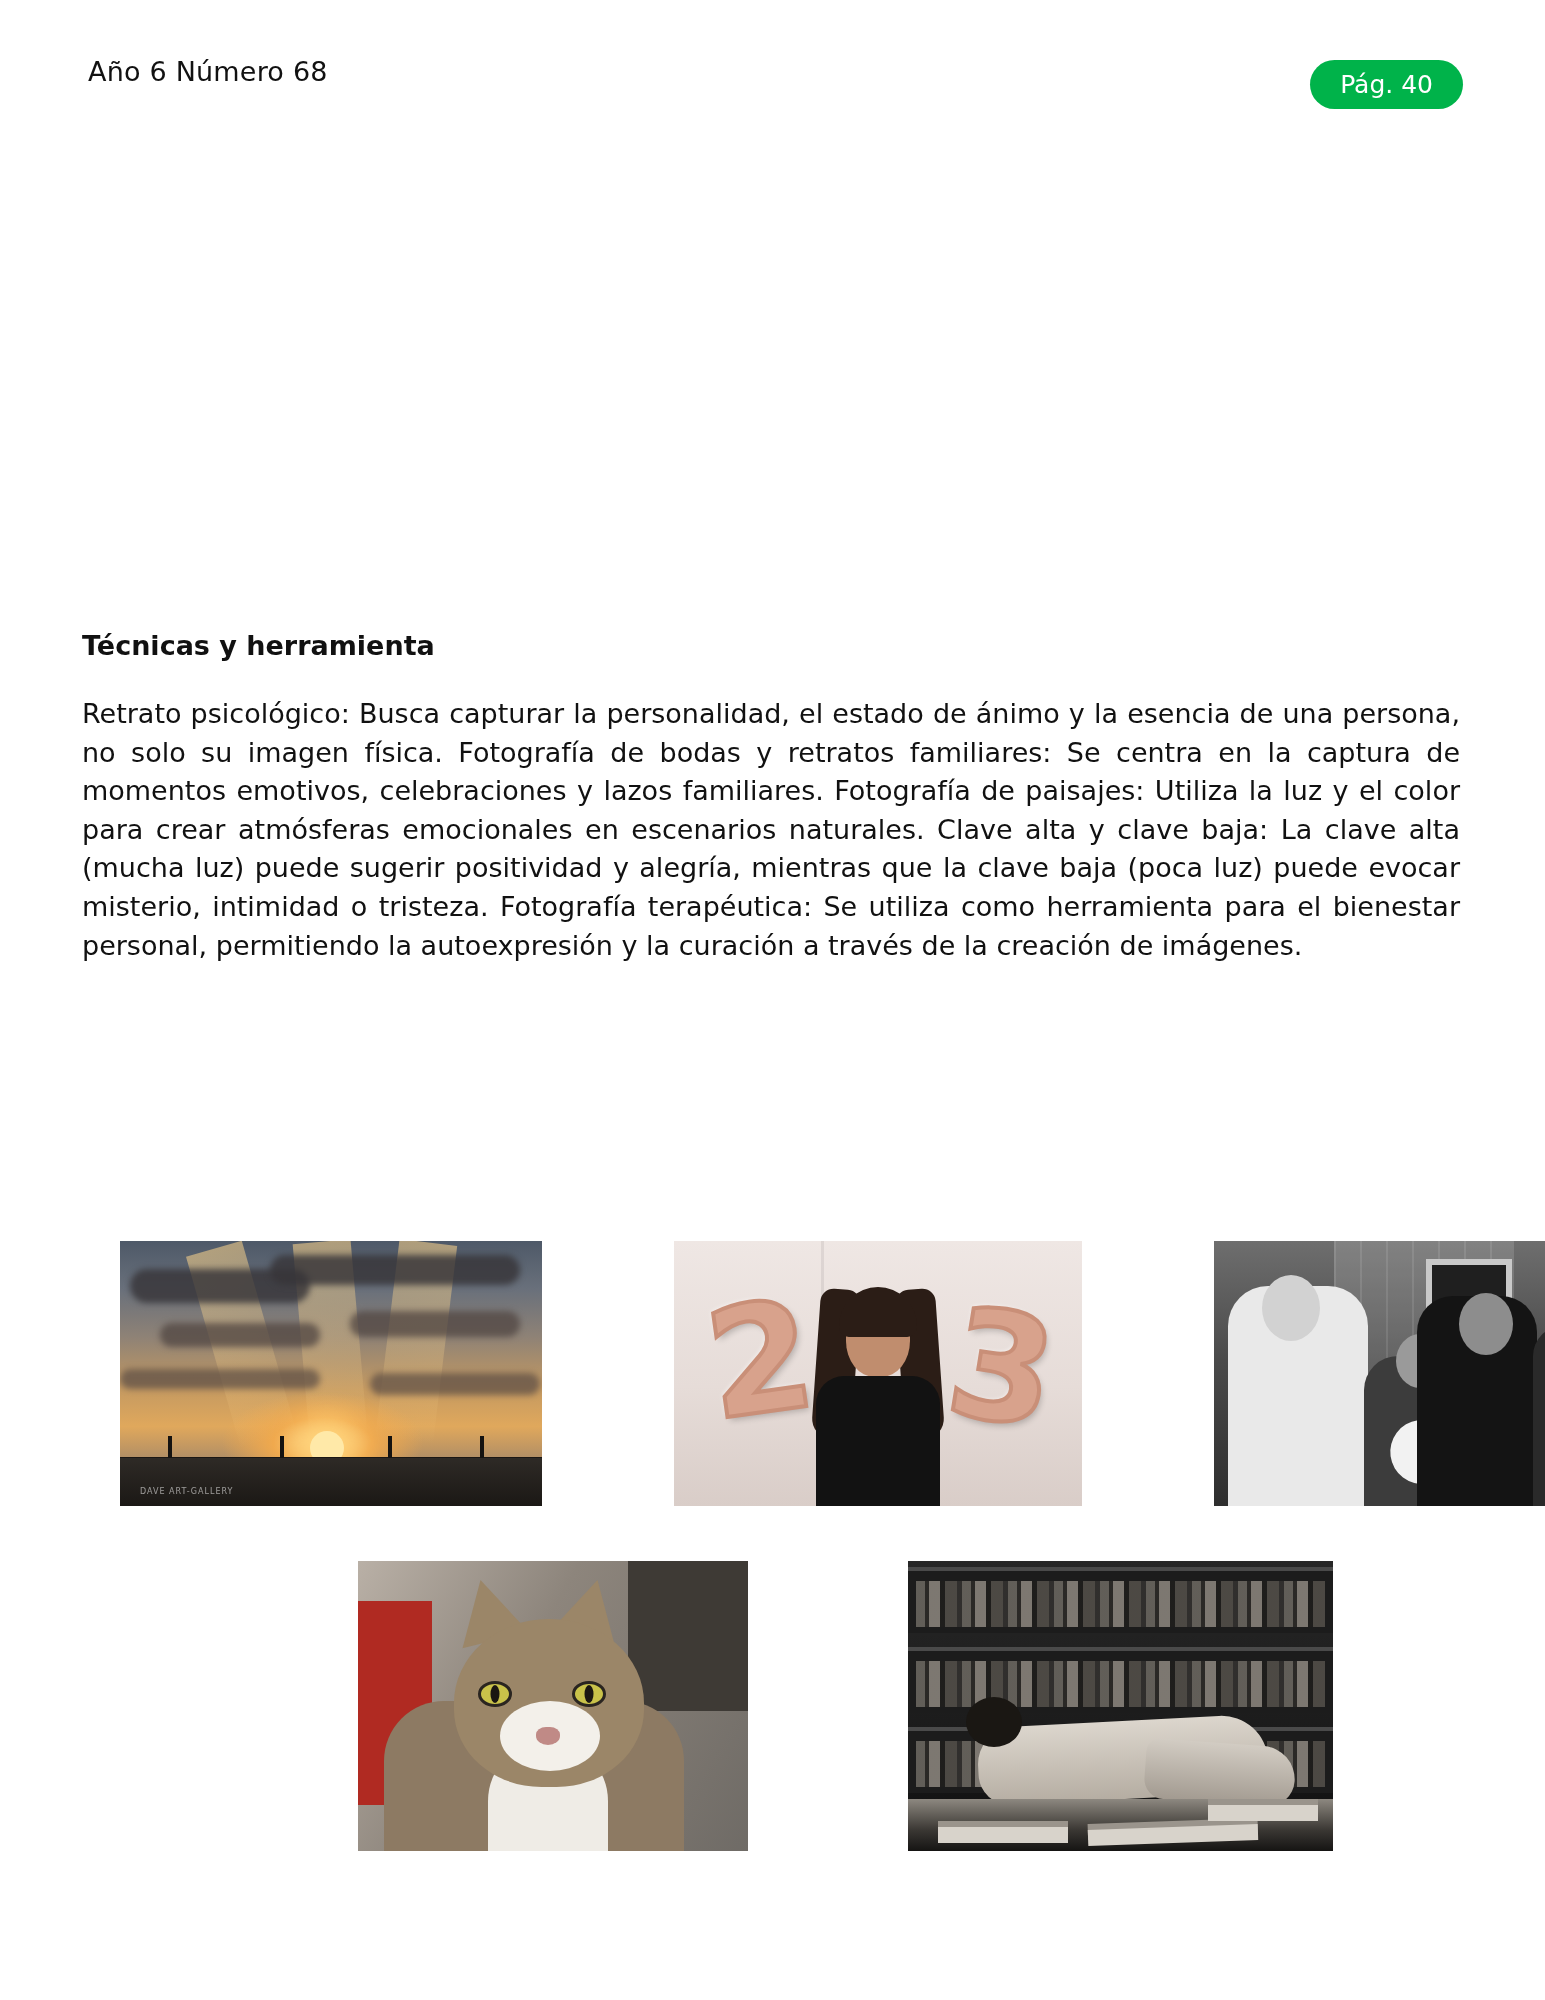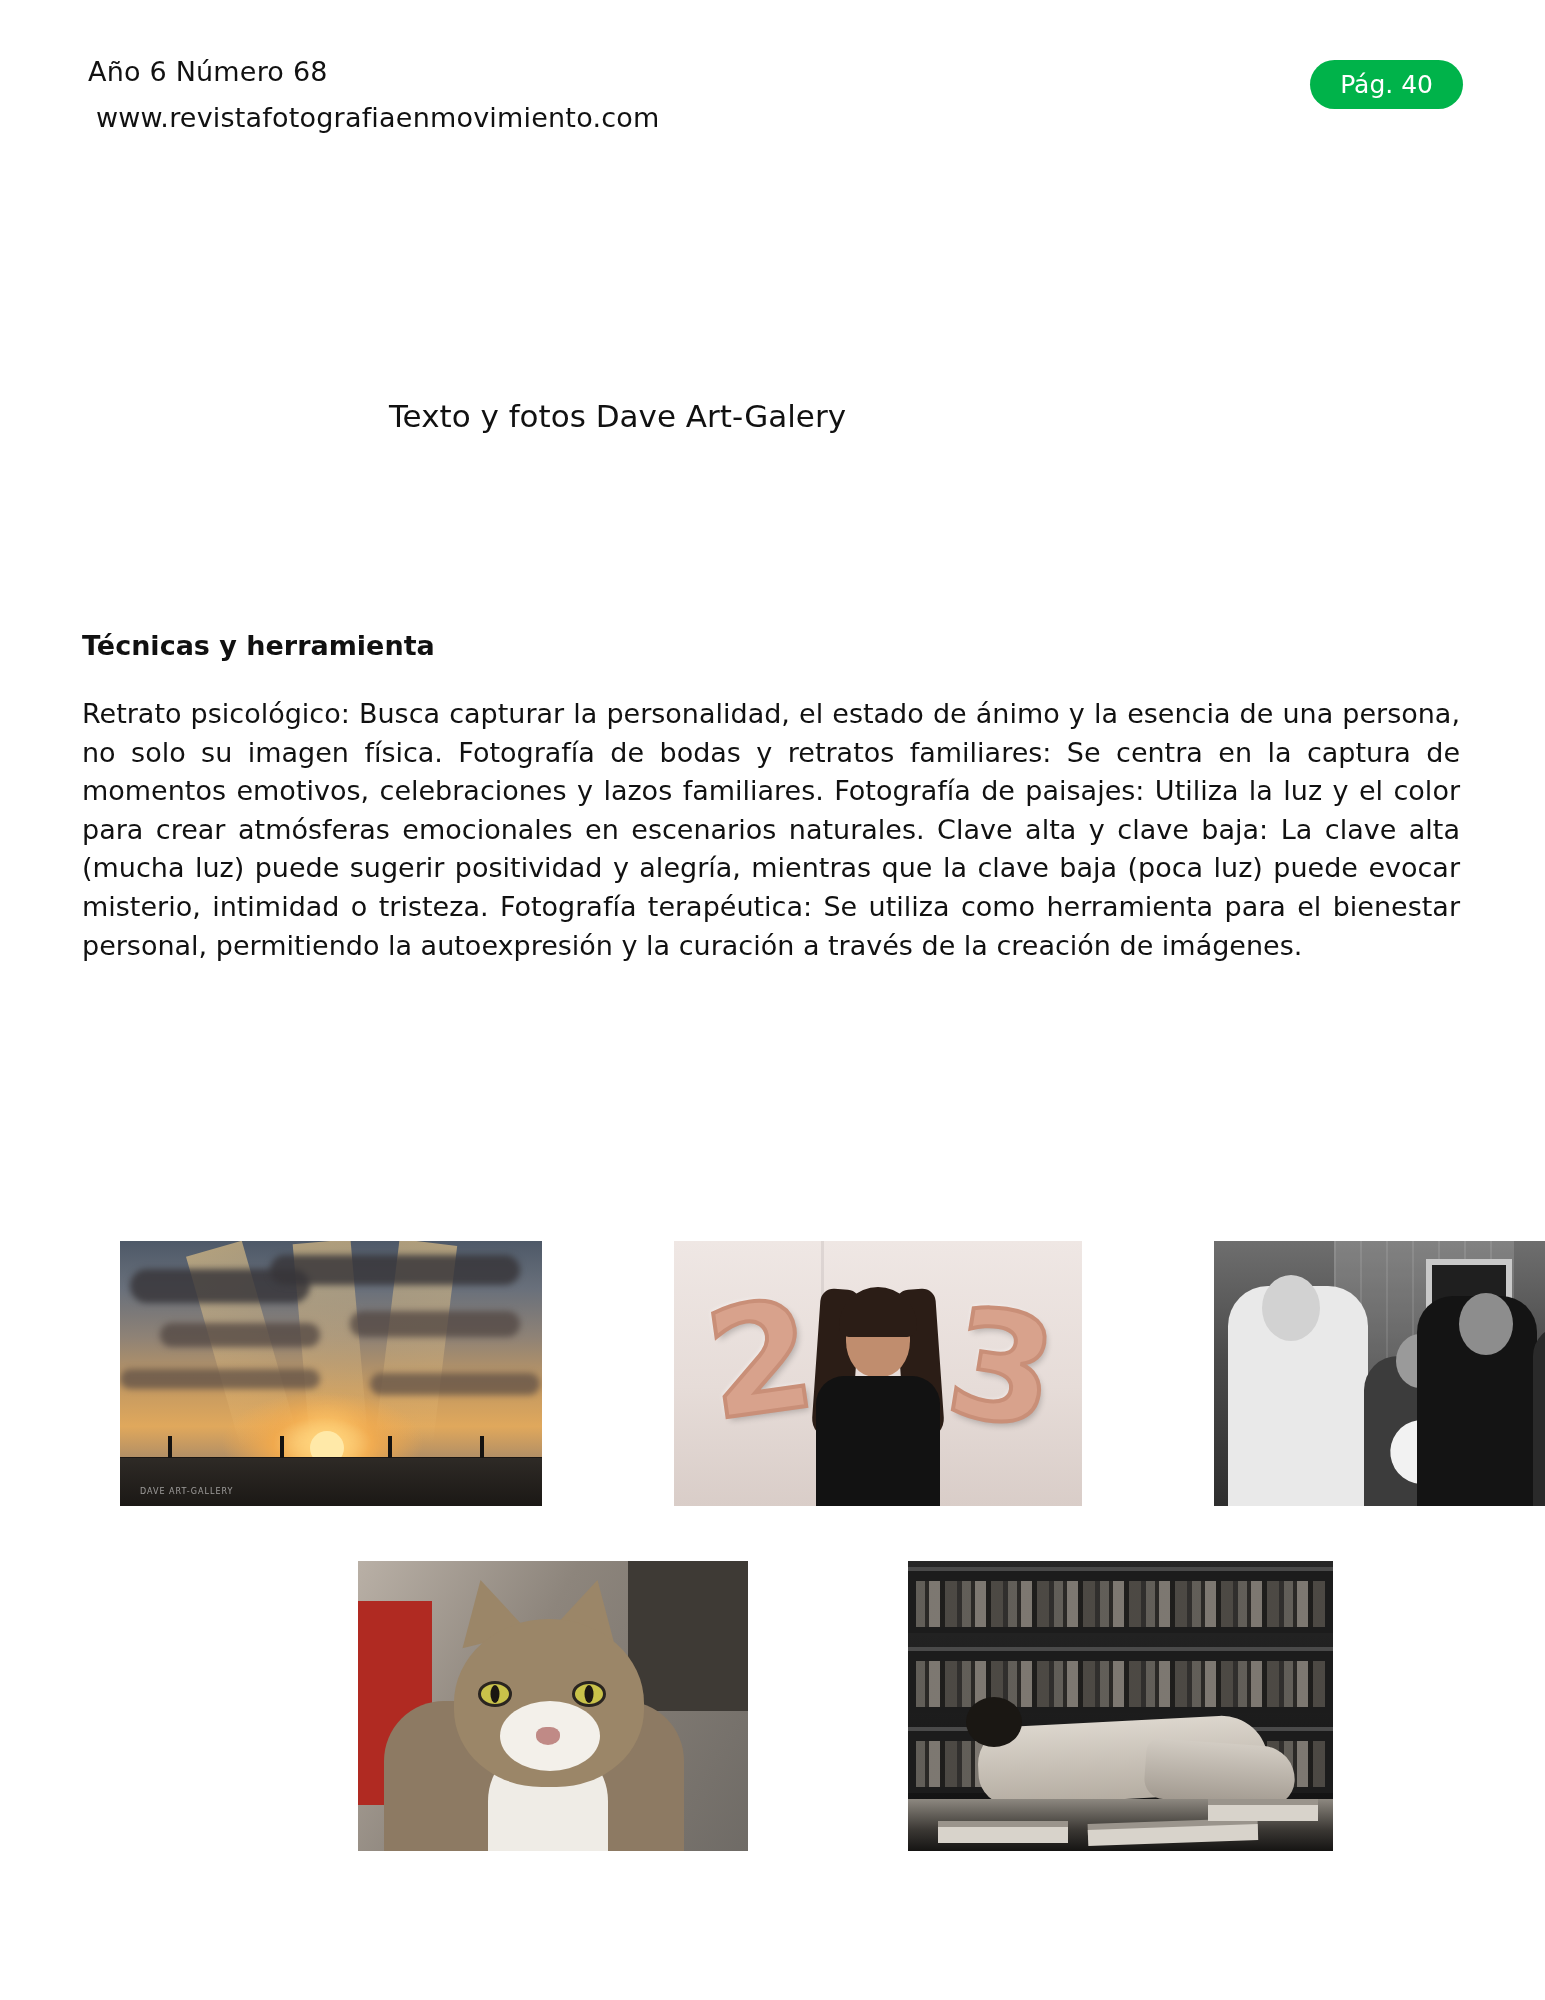--- a/index.html
+++ b/index.html
@@ -401,26 +401,24 @@
   }
   .library .fb1 { left: 30px;  width: 130px; }
   .library .fb2 { left: 180px; width: 170px; transform: rotate(-2deg); }
   .library .fb3 { left: 300px; width: 110px; bottom: 30px; }
 </style>
 </head>
 <body>
 
 <div class="page-header">
   <div class="masthead-line1">Año 6 Número 68</div>
-  <div class="masthead-line2">www.revistafotografiaenmovimiento.com</div>
   <div class="page-badge">Pág. 40</div>
 </div>
 
 <div class="title-block">
-  <div class="article-byline">Texto y fotos Dave Art-Galery</div>
 </div>
 
 <div class="body-block">
   <div class="section-heading">Técnicas y herramienta</div>
   <p class="paragraph">Retrato psicológico: Busca capturar la personalidad, el estado de ánimo y la esencia de una persona, no solo su imagen física. Fotografía de bodas y retratos familiares: Se centra en la captura de momentos emotivos, celebraciones y lazos familiares. Fotografía de paisajes: Utiliza la luz y el color para crear atmósferas emocionales en escenarios naturales. Clave alta y clave baja: La clave alta (mucha luz) puede sugerir positividad y alegría, mientras que la clave baja (poca luz) puede evocar misterio, intimidad o tristeza. Fotografía terapéutica: Se utiliza como herramienta para el bienestar personal, permitiendo la autoexpresión y la curación a través de la creación de imágenes.</p>
 </div>
 
 <div class="photo-grid-row1">
 
   <figure class="photo sunset">

